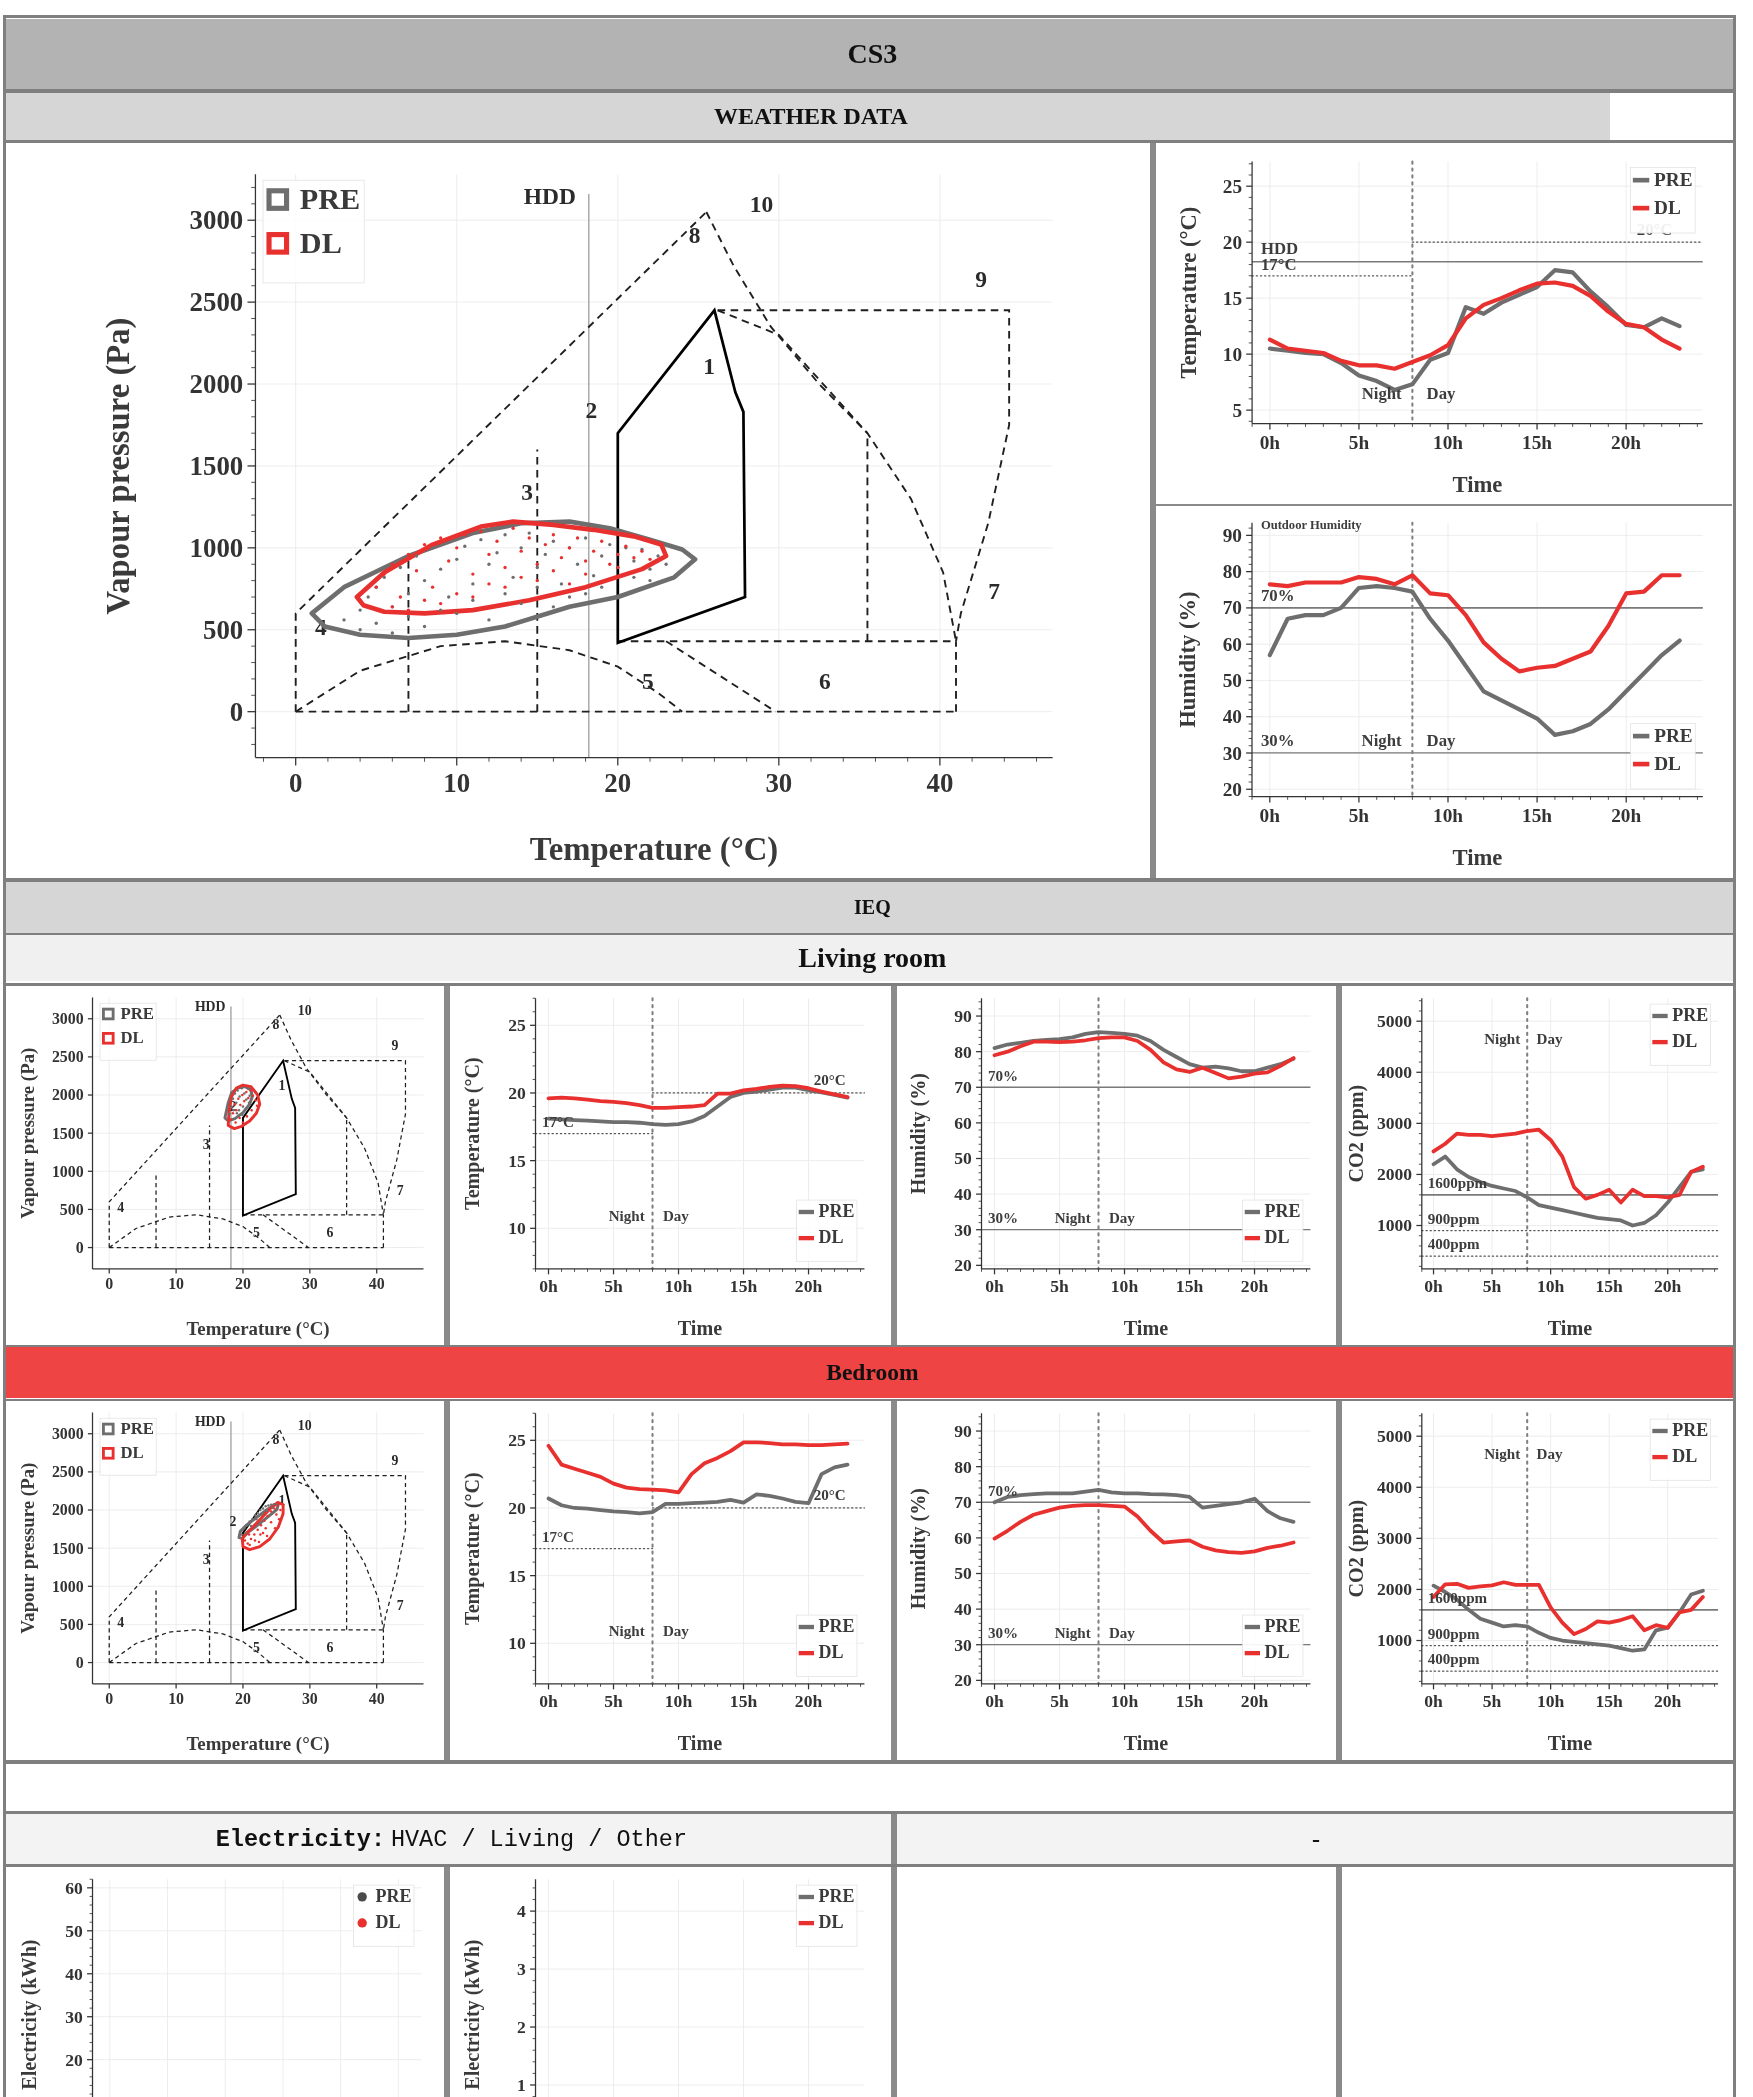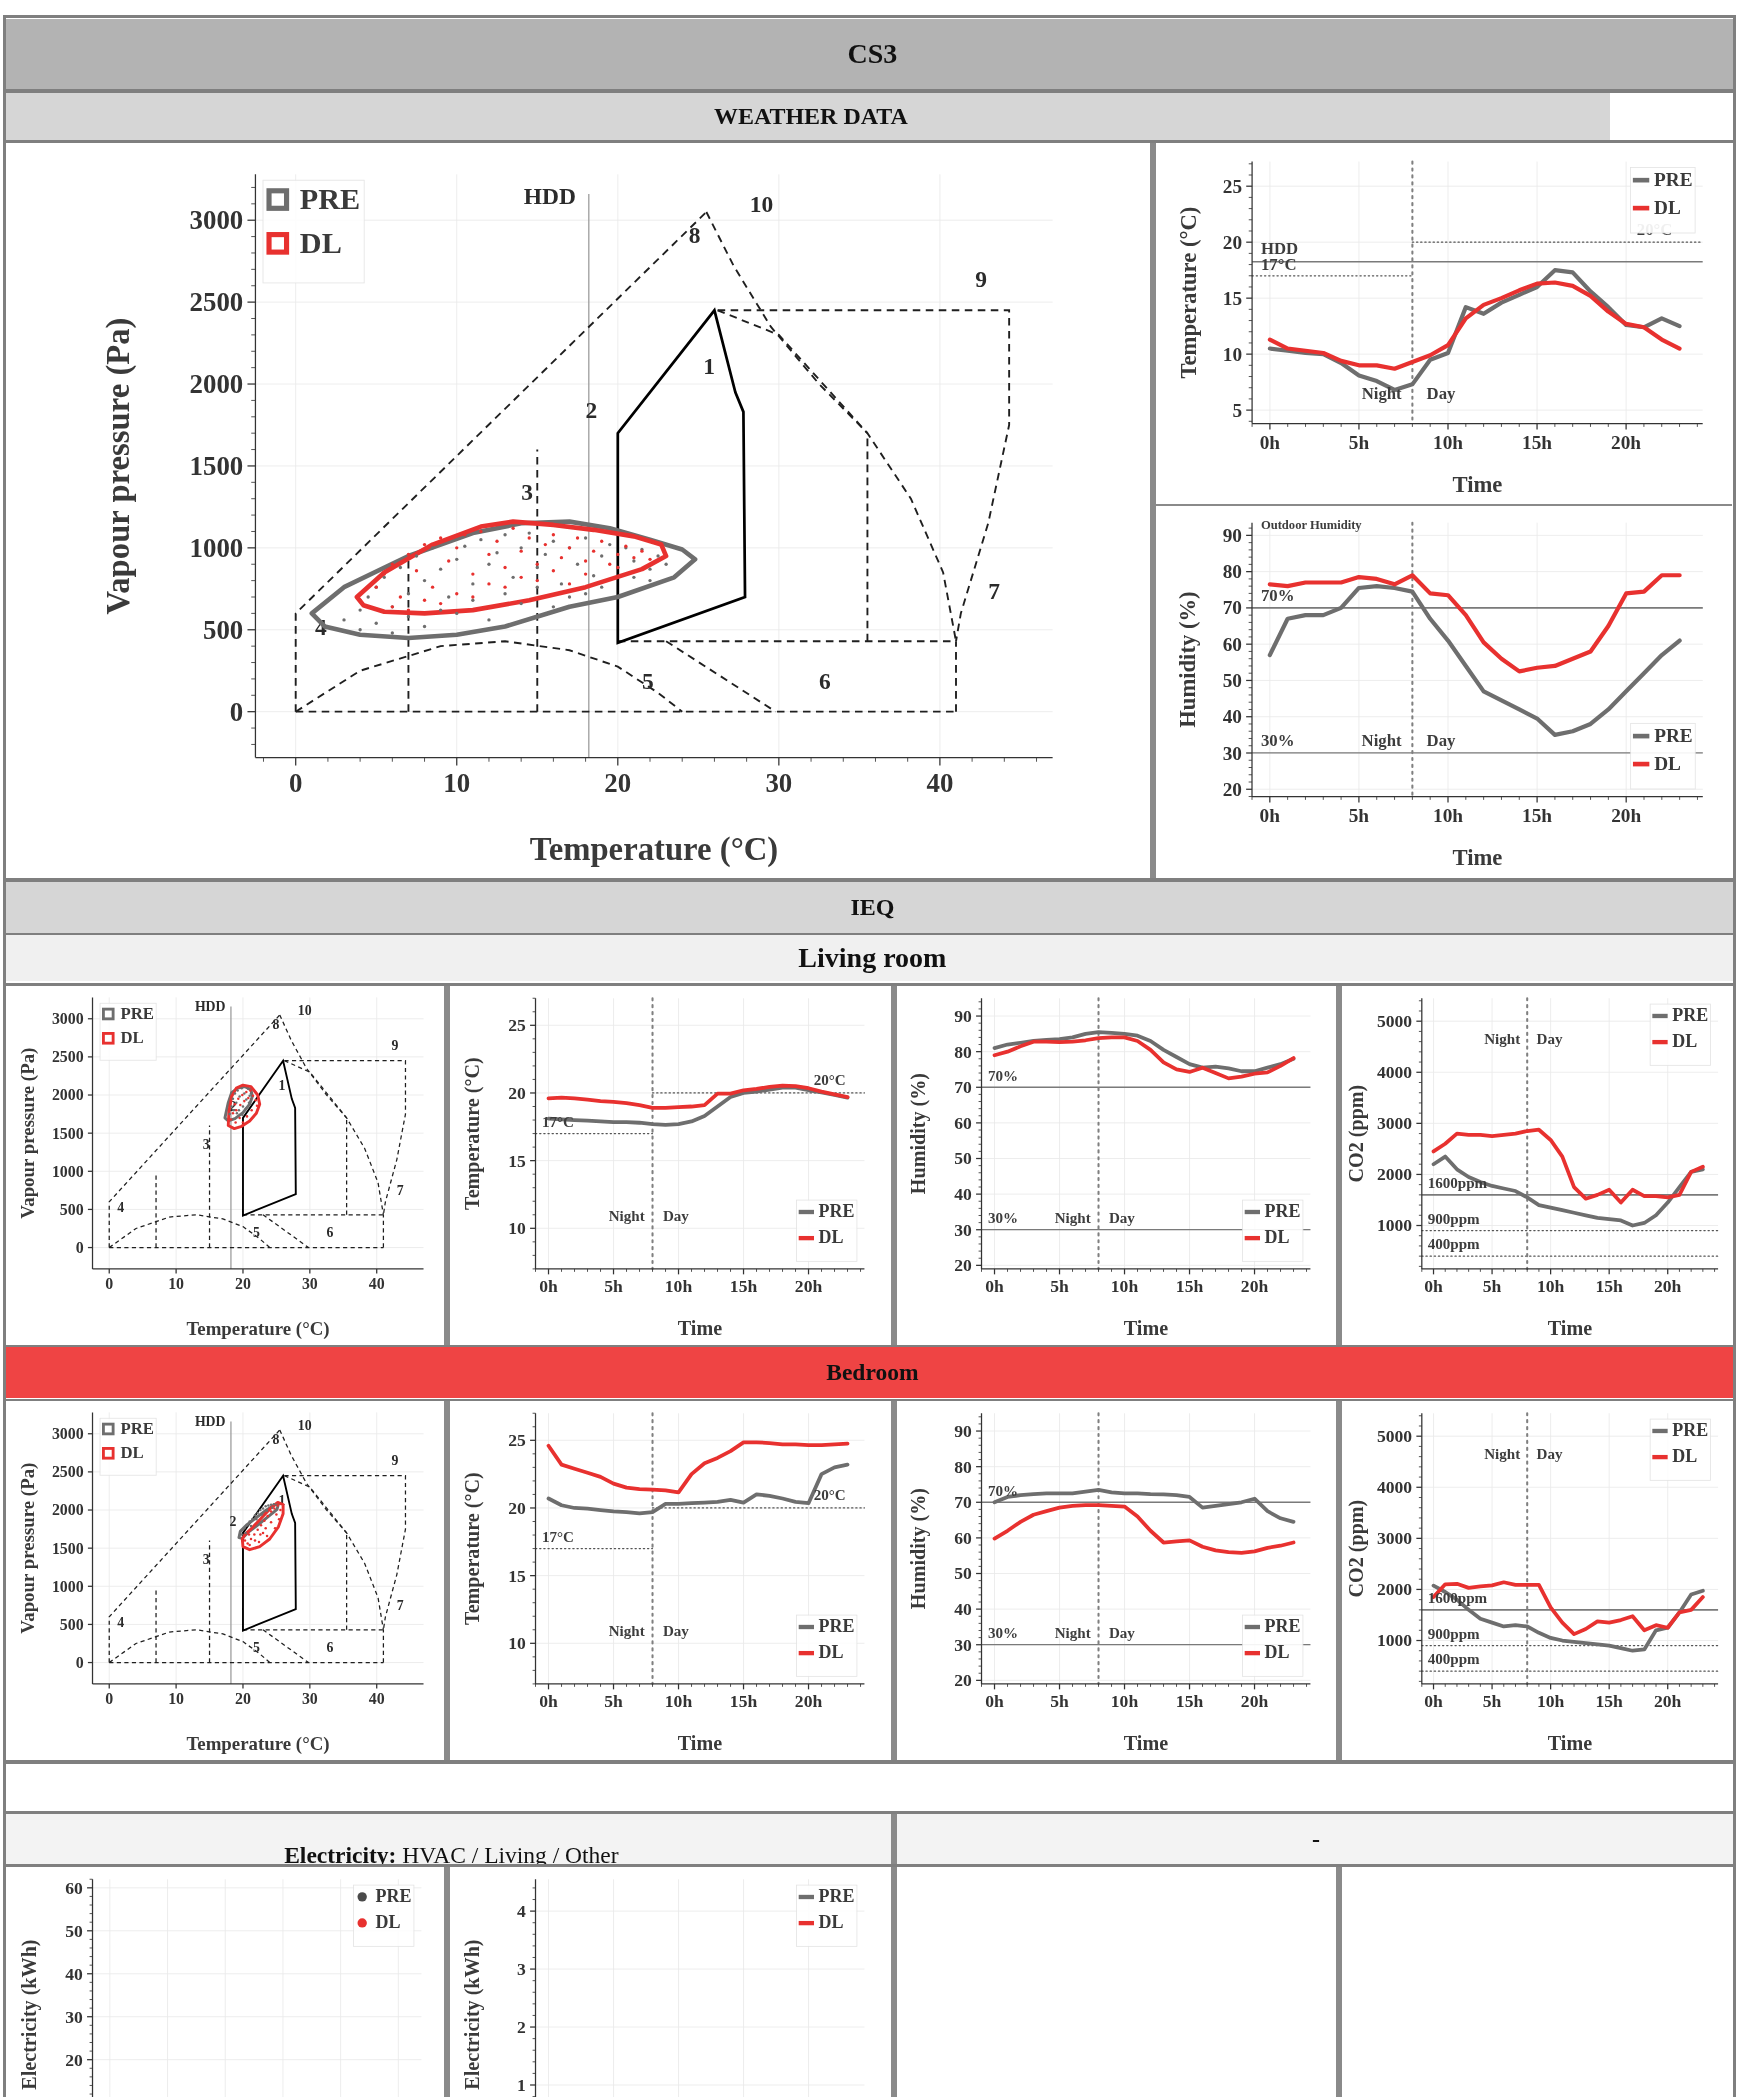--- a/index.html
+++ b/index.html
@@ -465,21 +465,21 @@
         <text x="546.9169960474308" y="568.6437086092715" font-size="40" font-weight="bold" fill="#3d3d3d" text-anchor="end">Night</text>
         <text x="606.403162055336" y="568.6437086092715" font-size="40" font-weight="bold" fill="#3d3d3d" text-anchor="start">Day</text>
         <rect x="1092.9" y="513.6" width="154.1" height="156.4" fill="#fff" opacity="0.92" stroke="#e2e2e2" stroke-width="2"></rect>
         <rect x="1098.42" y="538.44" width="39.1" height="11.04" fill="#6e6e6e"></rect>
         <text x="1149.02" y="557.3" font-size="46" font-weight="bold" fill="#3a3a3a">PRE</text>
         <rect x="1098.42" y="605.1400000000001" width="39.1" height="11.04" fill="#e8312f"></rect>
         <text x="1149.02" y="624" font-size="46" font-weight="bold" fill="#3a3a3a">DL</text>
       </svg></div>
 
   <div class="abs divH" style="left:5.9px;top:878px;width:1727px;height:4.2px;"></div>
-  <div class="abs band" style="left:5.9px;top:882px;width:1727px;height:51px;background:#d6d6d6;font-size:24px;">
+  <div class="abs band" style="left:5.9px;top:882px;width:1727px;height:51px;background:#d6d6d6;font-size:20px;">
       <span>IEQ</span>
     </div>
   <div class="abs divH" style="left:5.9px;top:933px;width:1727px;height:2.5px;"></div>
   <div class="abs band" style="left:5.9px;top:935px;width:1727px;height:46px;background:#f0f0f0;font-size:28px;">
       <span>Living room</span>
     </div>
   <div class="abs divH" style="left:5.9px;top:983px;width:1727px;height:2.5px;"></div>
 
   <div class="abs" style="left:5.9px;top:986px;width:1727px;height:359px;background:#fff;">
     <div class="abs divV" style="left:438px;top:0;width:1.7px;height:359px;"></div>
@@ -1316,21 +1316,21 @@
         <rect x="740.11" y="59.22000000000001" width="36.55" height="10.32" fill="#6e6e6e"></rect>
         <text x="787.4100000000001" y="76.85000000000001" font-size="43" font-weight="bold" fill="#3a3a3a">PRE</text>
         <rect x="740.11" y="121.56999999999998" width="36.55" height="10.32" fill="#e8312f"></rect>
         <text x="787.4100000000001" y="139.2" font-size="43" font-weight="bold" fill="#3a3a3a">DL</text>
       </svg></div>
 
   <div class="abs divH" style="left:5.9px;top:1760px;width:1727px;height:4.2px;"></div>
   <div class="abs divH" style="left:5.9px;top:1811px;width:1727px;height:2.5px;"></div>
 
   <div class="abs" style="left:5.9px;top:1814px;width:1727px;height:50px;background:#f3f3f3;">
-    <div class="abs elecLabel" style="left:0;top:16px;width:885px;height:50px;">
+    <div class="abs elecLabel" style="left:0;top:0;width:885px;height:50px;font-family:Liberation Mono, monospace;">
       <b>Electricity:</b>
       <span>HVAC / Living / Other</span>
     </div>
     <div class="abs divV" style="left:885px;top:0;width:1.7px;height:50px;"></div>
     <div class="abs dashCell" style="left:887px;top:0;width:840px;height:50px;">
       <span>-</span>
     </div>
   </div>
   <div class="abs divH" style="left:5.9px;top:1864px;width:1727px;height:2.5px;"></div>
 

